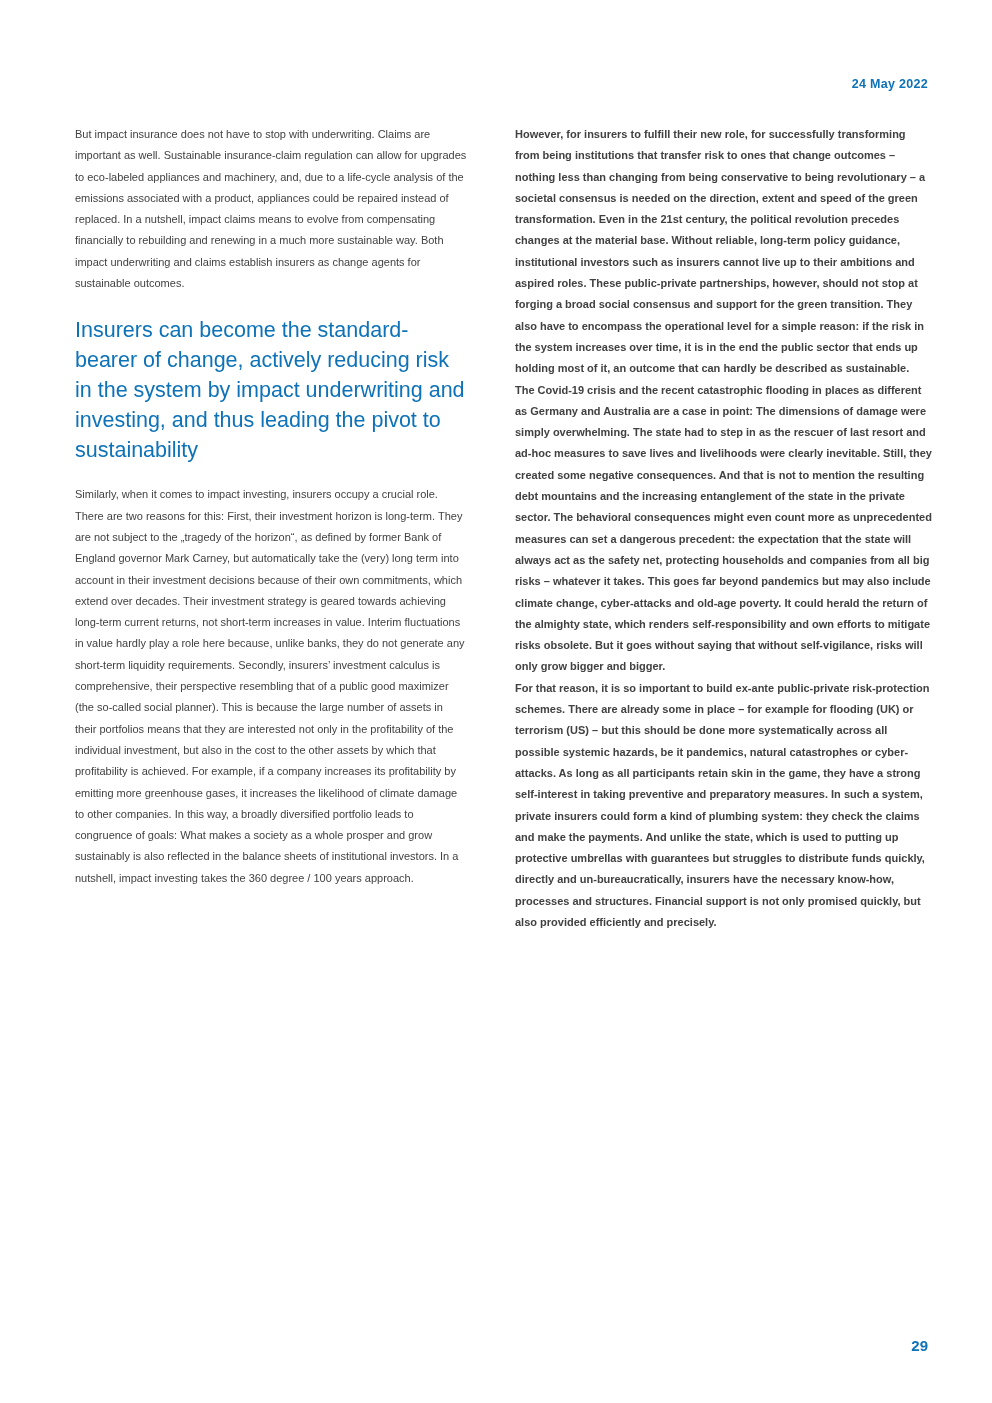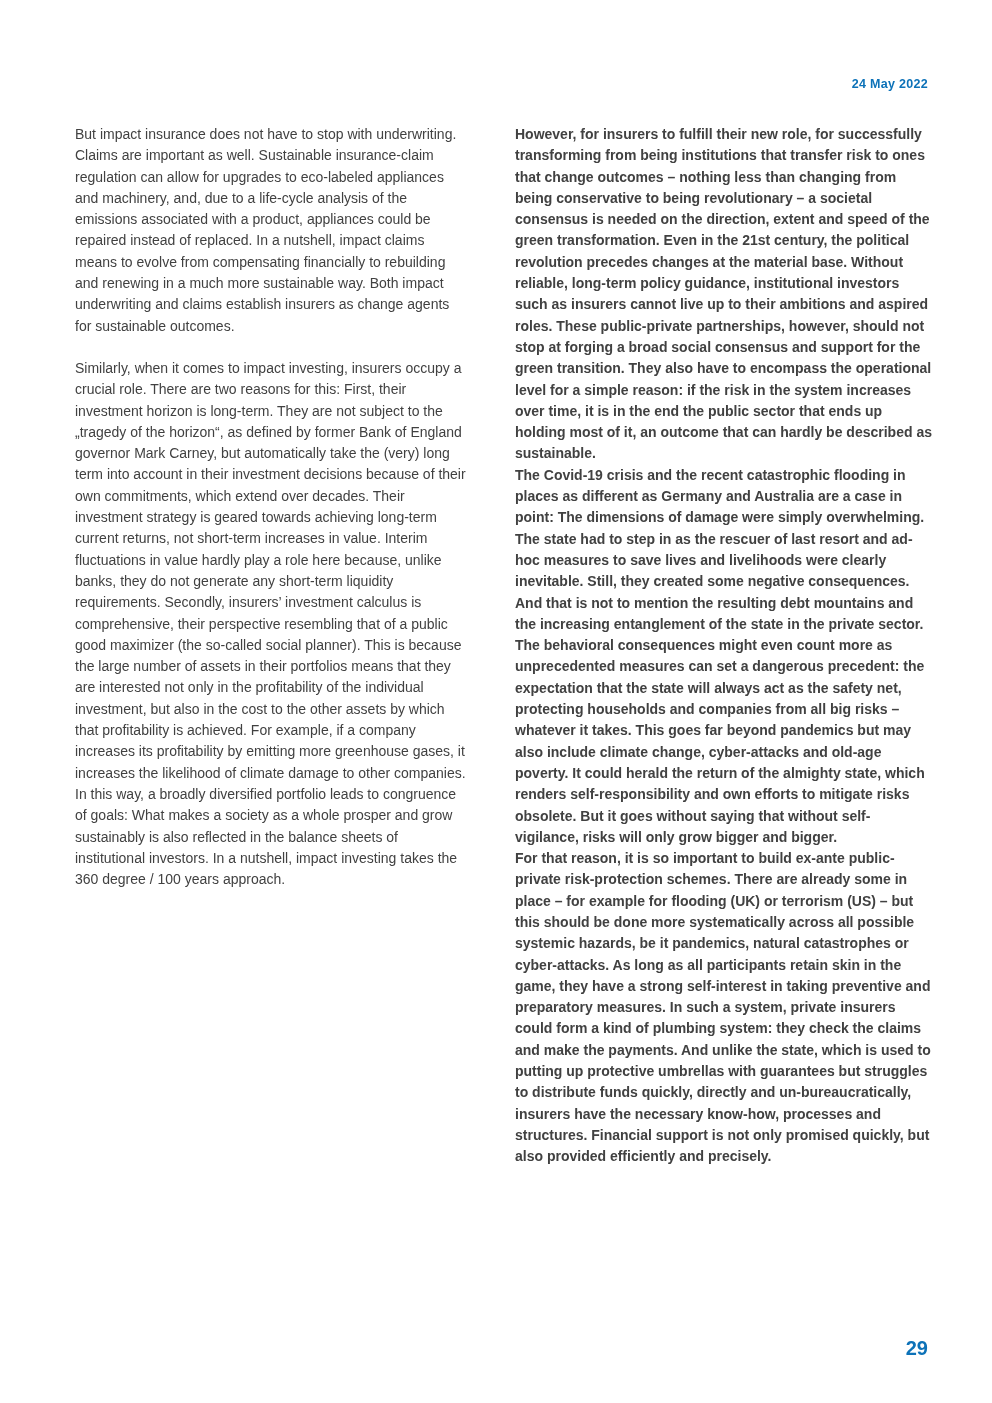--- a/index.html
+++ b/index.html
@@ -28,59 +28,60 @@
   .columns {
     position: absolute;
     top: 112px;
     left: 75px;
     display: flex;
     gap: 48px;
   }
   .col-left { width: 392px; }
   .col-right { width: 418px; }
   .body-text {
-    font-size: 14px;
+    font-size: 11px;
     line-height: 21.3px;
     color: var(--body);
     text-align: left;
   }
   .col-left .para-first { margin-bottom: 21px; }
   .pull-quote {
     color: var(--accent);
     font-size: 21.5px;
     line-height: 30px;
     font-weight: normal;
     margin: 0 0 19px 0;
   }
   .col-right .body-text { margin: 0; font-weight: bold; }
   .page-footer {
     position: absolute;
     top: 1325px;
     right: 64px;
     text-align: right;
   }
   .page-number {
-    font-size: 20px;
+    font-size: 15px;
     font-weight: bold;
     color: var(--accent);
   }
 </style>
 </head>
 <body>
 
 <div class="page">
 
   <header class="page-header">
     <span class="date">24 May 2022</span>
   </header>
 
   <main class="columns">
 
     <section class="col col-left">
       <p class="body-text para-first">But impact insurance does not have to stop with underwriting. Claims are important as well. Sustainable insurance-claim regulation can allow for upgrades to eco-labeled appliances and machinery, and, due to a life-cycle analysis of the emissions associated with a product, appliances could be repaired instead of replaced. In a nutshell, impact claims means to evolve from compensating financially to rebuilding and renewing in a much more sustainable way. Both impact underwriting and claims establish insurers as change agents for sustainable outcomes.</p>
+      <h2 class="pull-quote">Insurers can become the standard-bearer of change, actively reducing risk in the system by impact underwriting and investing, and thus leading the pivot to sustainability</h2>
       <p class="body-text">Similarly, when it comes to impact investing, insurers occupy a crucial role. There are two reasons for this: First, their investment horizon is long-term. They are not subject to the „tragedy of the horizon“, as defined by former Bank of England governor Mark Carney, but automatically take the (very) long term into account in their investment decisions because of their own commitments, which extend over decades. Their investment strategy is geared towards achieving long-term current returns, not short-term increases in value. Interim fluctuations in value hardly play a role here because, unlike banks, they do not generate any short-term liquidity requirements. Secondly, insurers’ investment calculus is comprehensive, their perspective resembling that of a public good maximizer (the so-called social planner). This is because the large number of assets in their portfolios means that they are interested not only in the profitability of the individual investment, but also in the cost to the other assets by which that profitability is achieved. For example, if a company increases its profitability by emitting more greenhouse gases, it increases the likelihood of climate damage to other companies. In this way, a broadly diversified portfolio leads to congruence of goals: What makes a society as a whole prosper and grow sustainably is also reflected in the balance sheets of institutional investors. In a nutshell, impact investing takes the 360 degree / 100 years approach.</p>
     </section>
 
     <section class="col col-right">
       <p class="body-text">However, for insurers to fulfill their new role, for successfully transforming from being institutions that transfer risk to ones that change outcomes – nothing less than changing from being conservative to being revolutionary – a societal consensus is needed on the direction, extent and speed of the green transformation. Even in the 21st century, the political revolution precedes changes at the material base. Without reliable, long-term policy guidance, institutional investors such as insurers cannot live up to their ambitions and aspired roles. These public-private partnerships, however, should not stop at forging a broad social consensus and support for the green transition. They also have to encompass the operational level for a simple reason: if the risk in the system increases over time, it is in the end the public sector that ends up holding most of it, an outcome that can hardly be described as sustainable.</p>
       <p class="body-text">The Covid-19 crisis and the recent catastrophic flooding in places as different as Germany and Australia are a case in point: The dimensions of damage were simply overwhelming. The state had to step in as the rescuer of last resort and ad-hoc measures to save lives and livelihoods were clearly inevitable. Still, they created some negative consequences. And that is not to mention the resulting debt mountains and the increasing entanglement of the state in the private sector. The behavioral consequences might even count more as unprecedented measures can set a dangerous precedent: the expectation that the state will always act as the safety net, protecting households and companies from all big risks – whatever it takes. This goes far beyond pandemics but may also include climate change, cyber-attacks and old-age poverty. It could herald the return of the almighty state, which renders self-responsibility and own efforts to mitigate risks obsolete. But it goes without saying that without self-vigilance, risks will only grow bigger and bigger.</p>
       <p class="body-text">For that reason, it is so important to build ex-ante public-private risk-protection schemes. There are already some in place – for example for flooding (UK) or terrorism (US) – but this should be done more systematically across all possible systemic hazards, be it pandemics, natural catastrophes or cyber-attacks. As long as all participants retain skin in the game, they have a strong self-interest in taking preventive and preparatory measures. In such a system, private insurers could form a kind of plumbing system: they check the claims and make the payments. And unlike the state, which is used to putting up protective umbrellas with guarantees but struggles to distribute funds quickly, directly and un-bureaucratically, insurers have the necessary know-how, processes and structures. Financial support is not only promised quickly, but also provided efficiently and precisely.</p>
     </section>
 
   </main>

